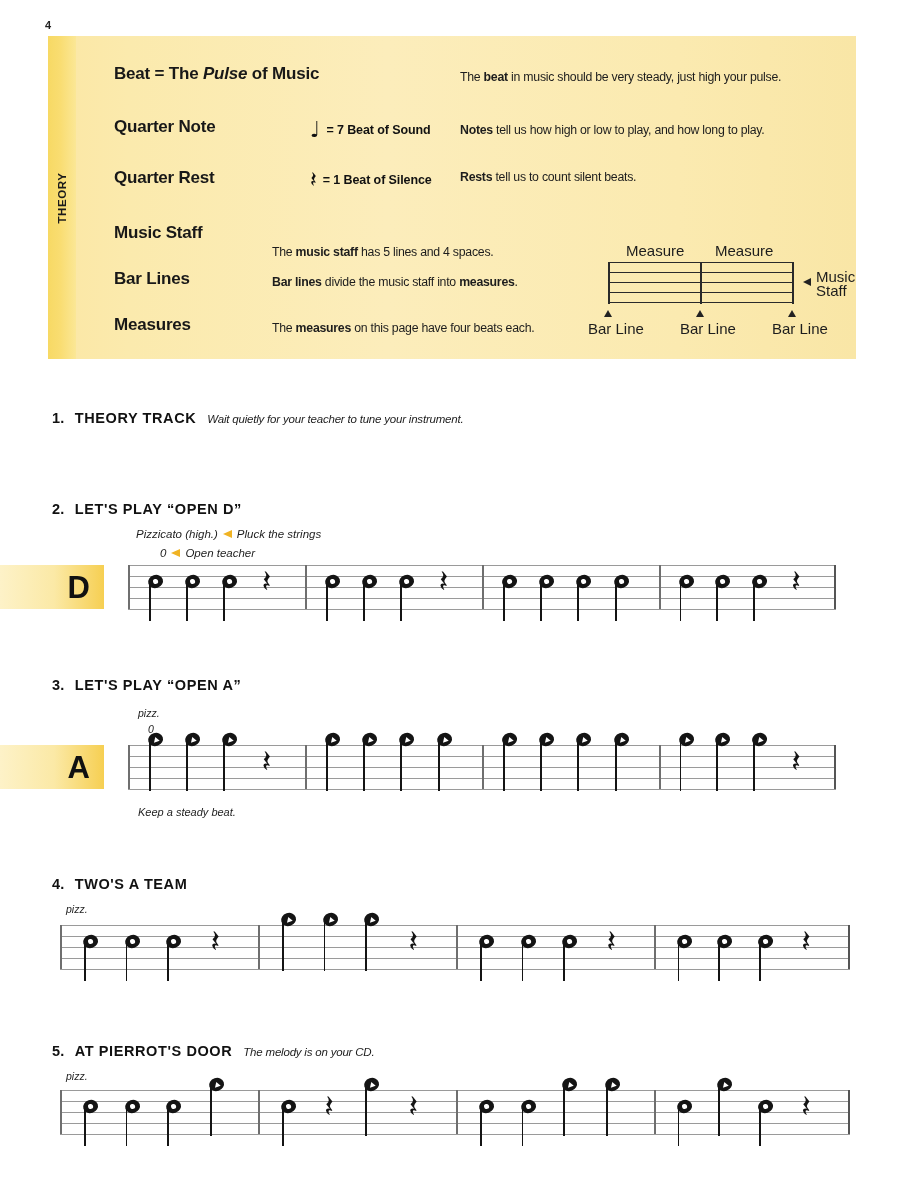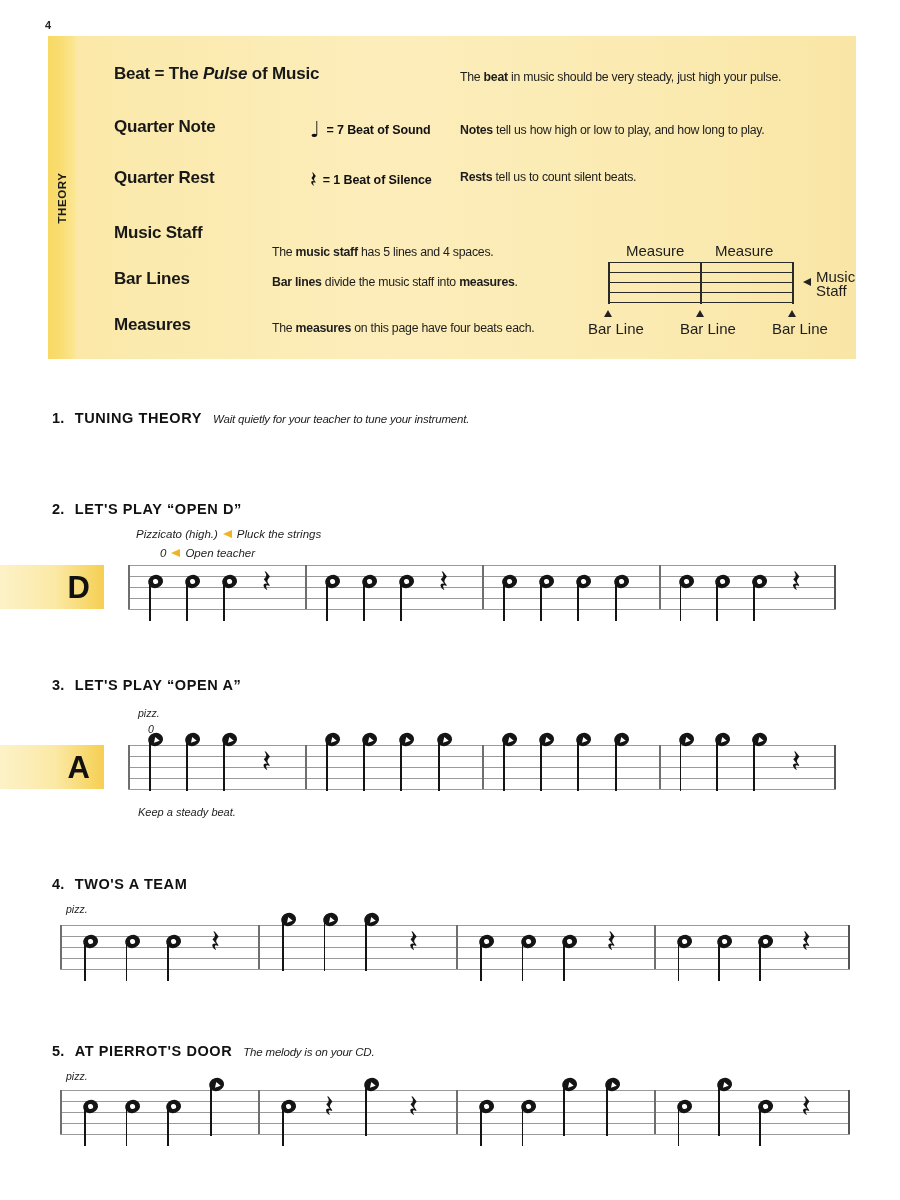--- a/index.html
+++ b/index.html
@@ -378,21 +378,21 @@
     <div class="diag-label" style="left:172px; top:84px;">Bar Line</div>
 
     <div class="diag-arrow-left" style="left:203px; top:42px;"></div>
     <div class="diag-label" style="left:216px; top:32px;">Music</div>
     <div class="diag-label" style="left:216px; top:46px;">Staff</div>
   </div>
 
 </div>
 
 <div class="ex-head" style="left:52px; top:409px;">
-  <span class="ex-num">1.</span><span class="ex-title">TUNING THEORY</span><span class="ex-sub">Wait quietly for your teacher to tune your instrument.</span>
+  <span class="ex-num">1.</span><span class="ex-title">THEORY TRACK</span><span class="ex-sub">Wait quietly for your teacher to tune your instrument.</span>
 </div>
 
 <div class="ex-head" style="left:52px; top:500px;">
   <span class="ex-num">2.</span><span class="ex-title">LET'S PLAY “OPEN D”</span>
 </div>
 
 <div class="anno-row" style="left:136px; top:528px;">
   <span>Pizzicato (high.)</span><span class="yarrow"></span><span>Pluck the strings</span>
 </div>
 <div class="anno-row" style="left:160px; top:547px;">

